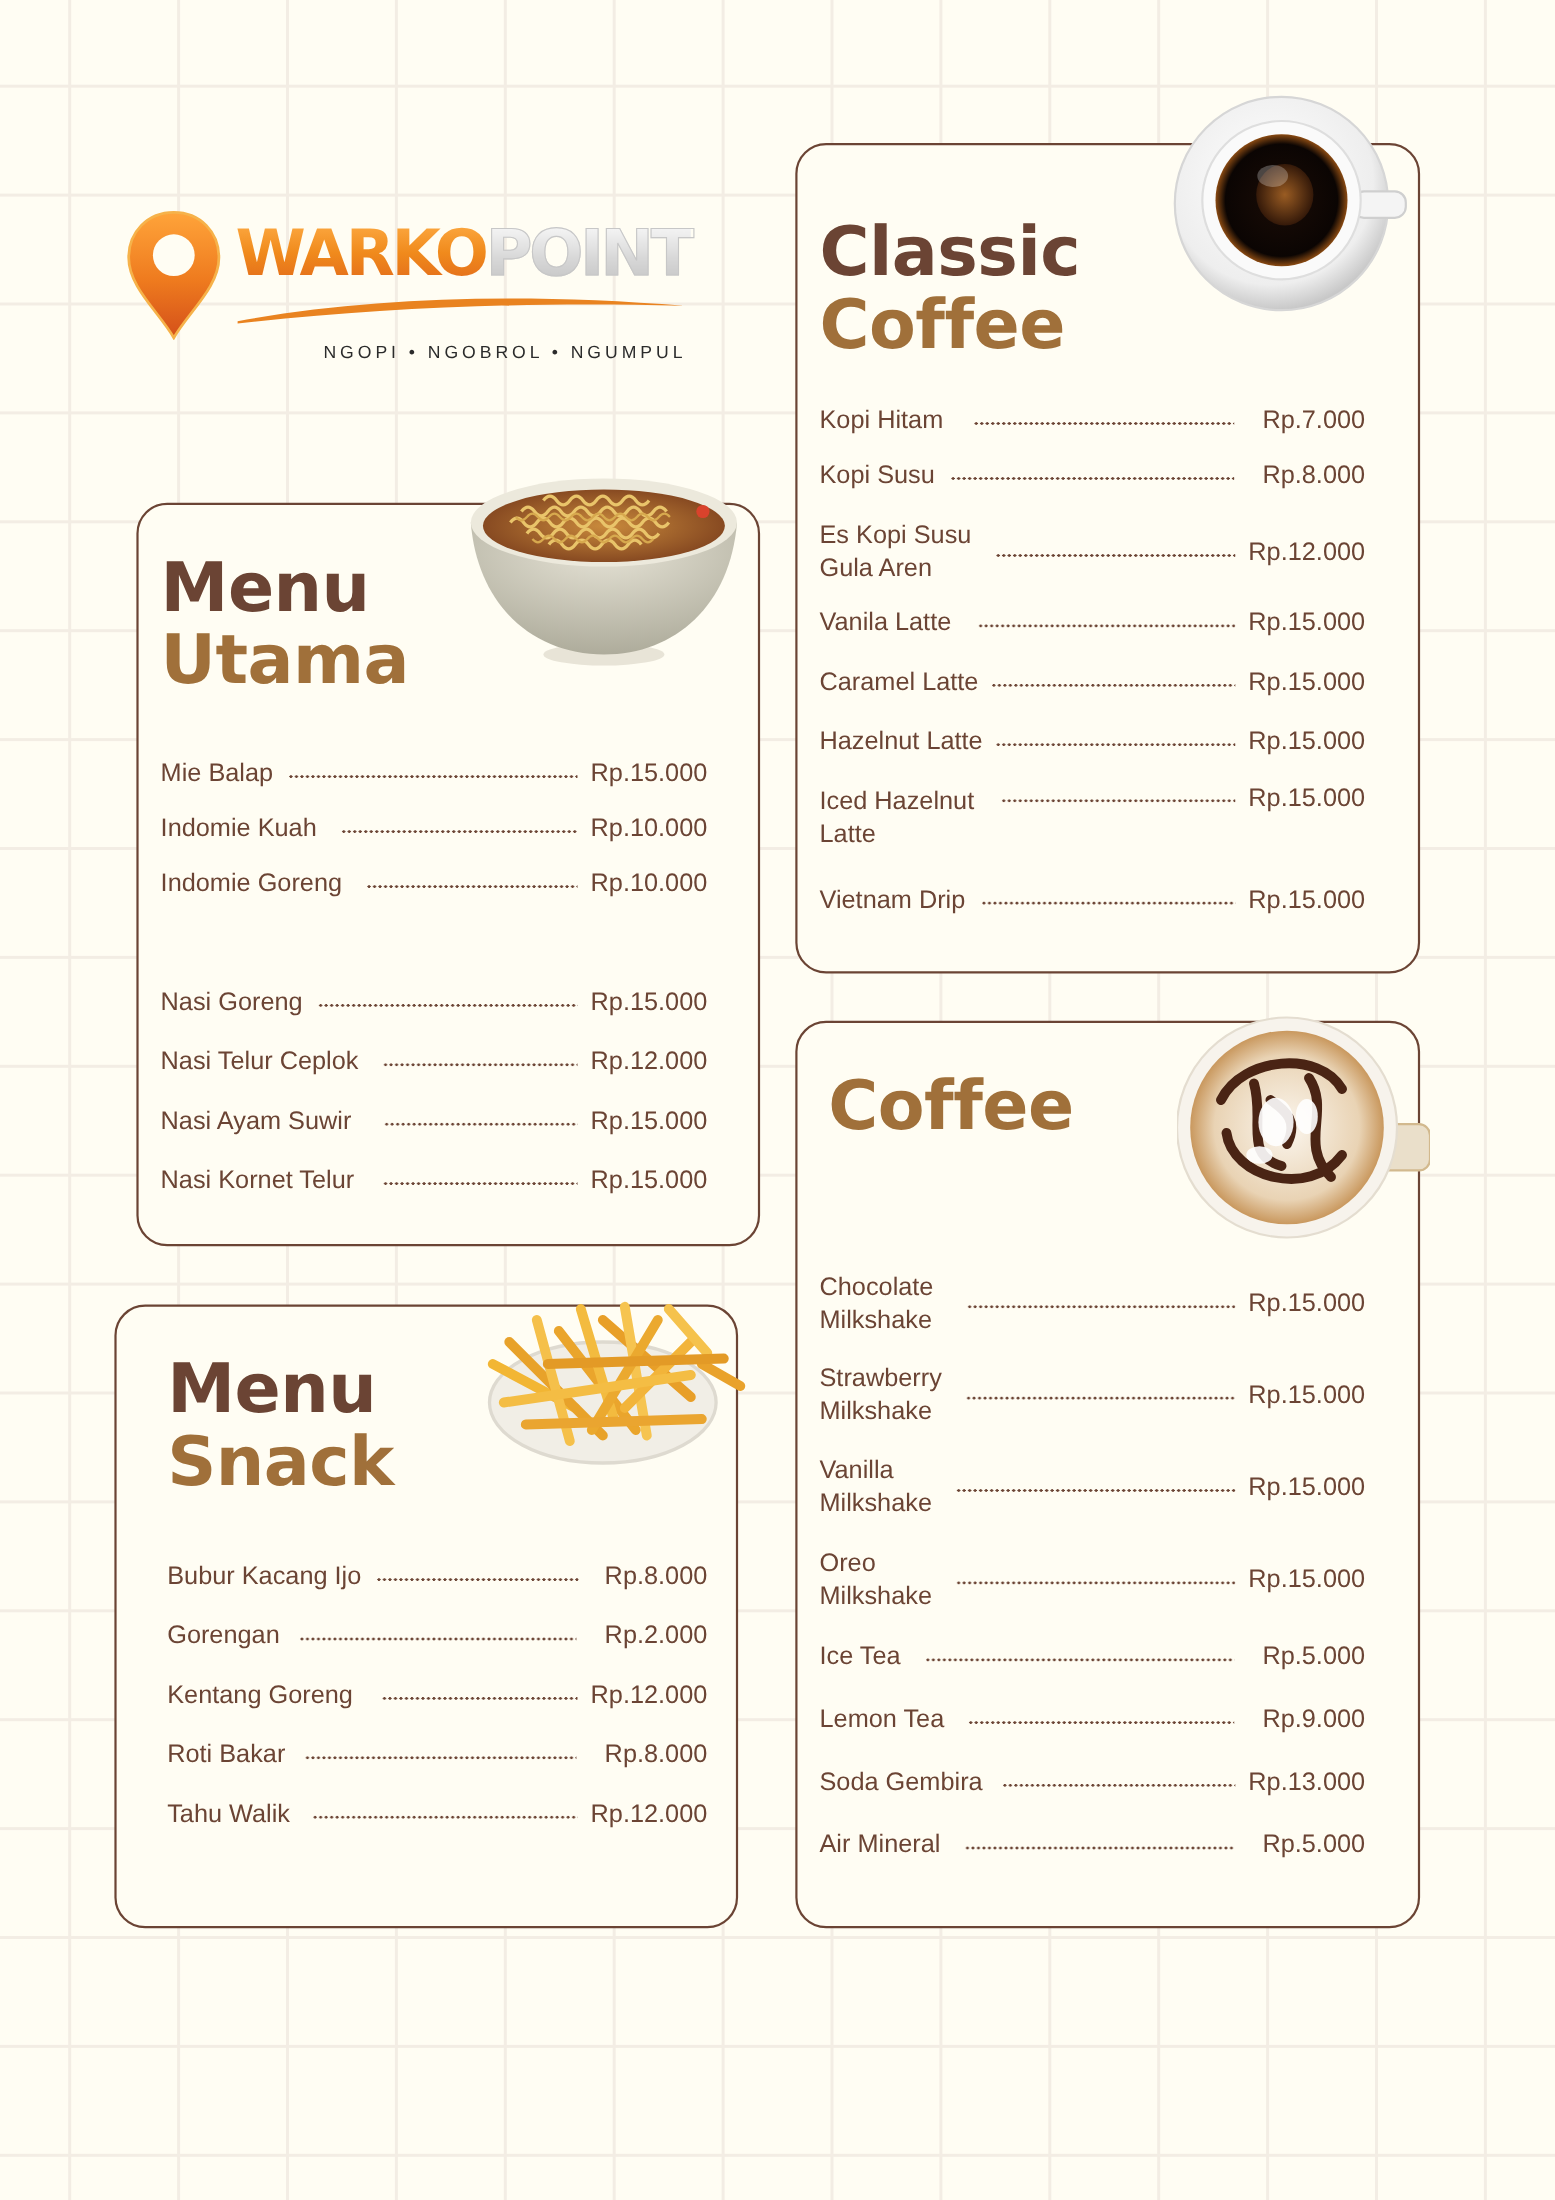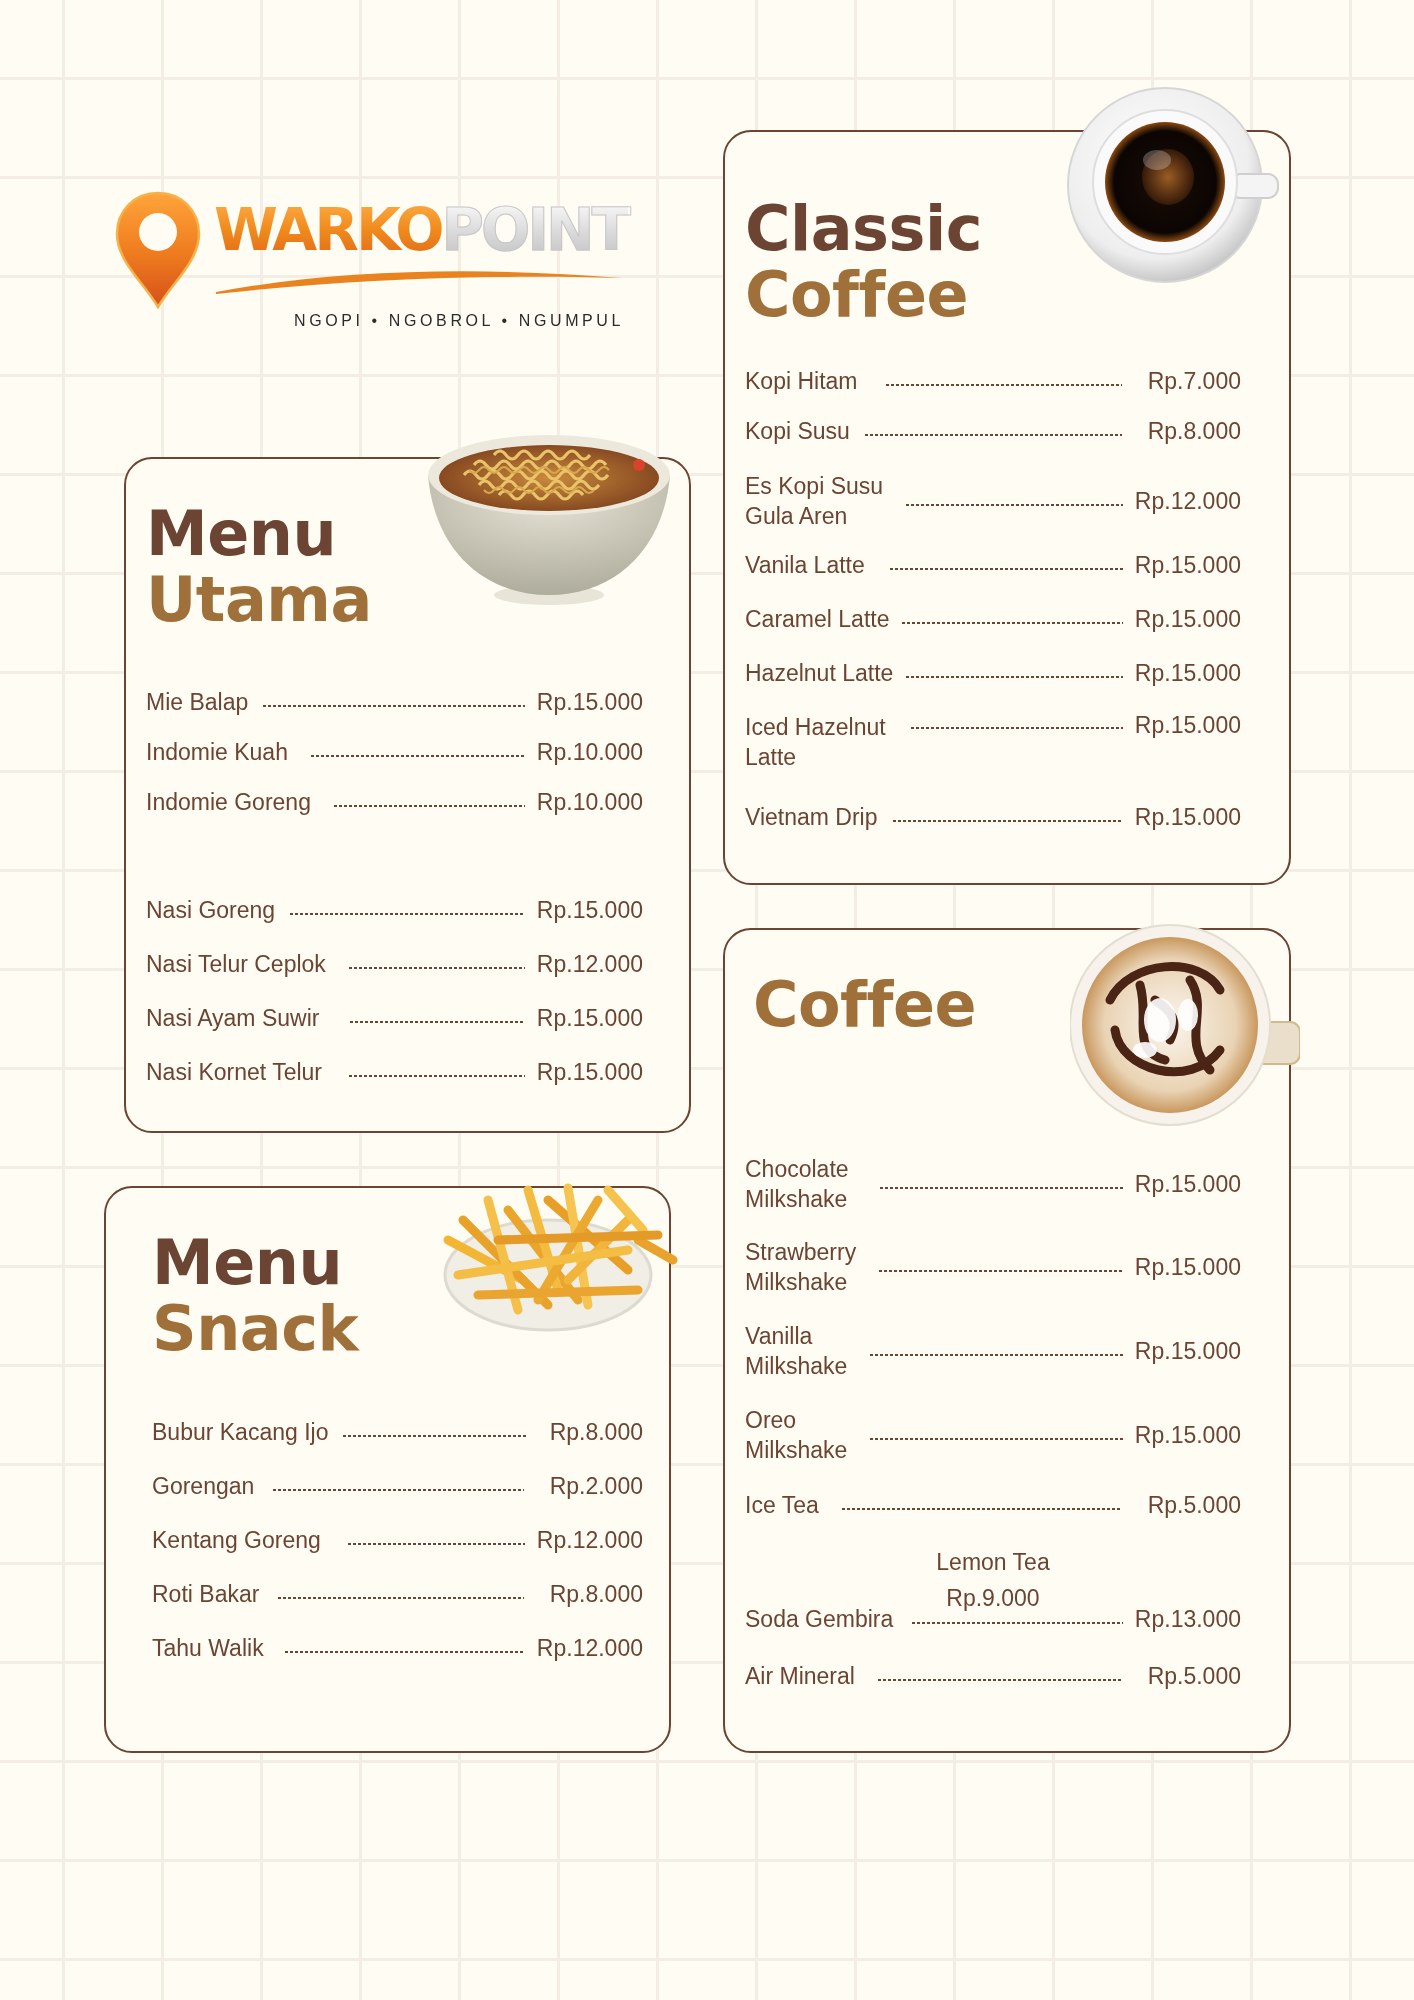--- a/index.html
+++ b/index.html
@@ -353,21 +353,21 @@
       <span class="name">Oreo
 Milkshake</span>
       <span class="dots" style="margin-left:22px;"></span>
       <span class="price">Rp.15.000</span>
     </li>
     <li class="item" style="top:560px;">
       <span class="name">Ice Tea</span>
       <span class="dots" style="margin-left:22px; margin-right:26px;"></span>
       <span class="price">Rp.5.000</span>
     </li>
-    <li class="item" style="top:617px;flex-direction:column;">
+    <li class="item" style="top:617px;">
       <span class="name">Lemon Tea</span>
       <span class="dots" style="margin-left:22px; margin-right:26px;"></span>
       <span class="price">Rp.9.000</span>
     </li>
     <li class="item" style="top:674px;">
       <span class="name">Soda Gembira</span>
       <span class="dots" style="margin-left:18px;"></span>
       <span class="price">Rp.13.000</span>
     </li>
     <li class="item" style="top:731px;">

